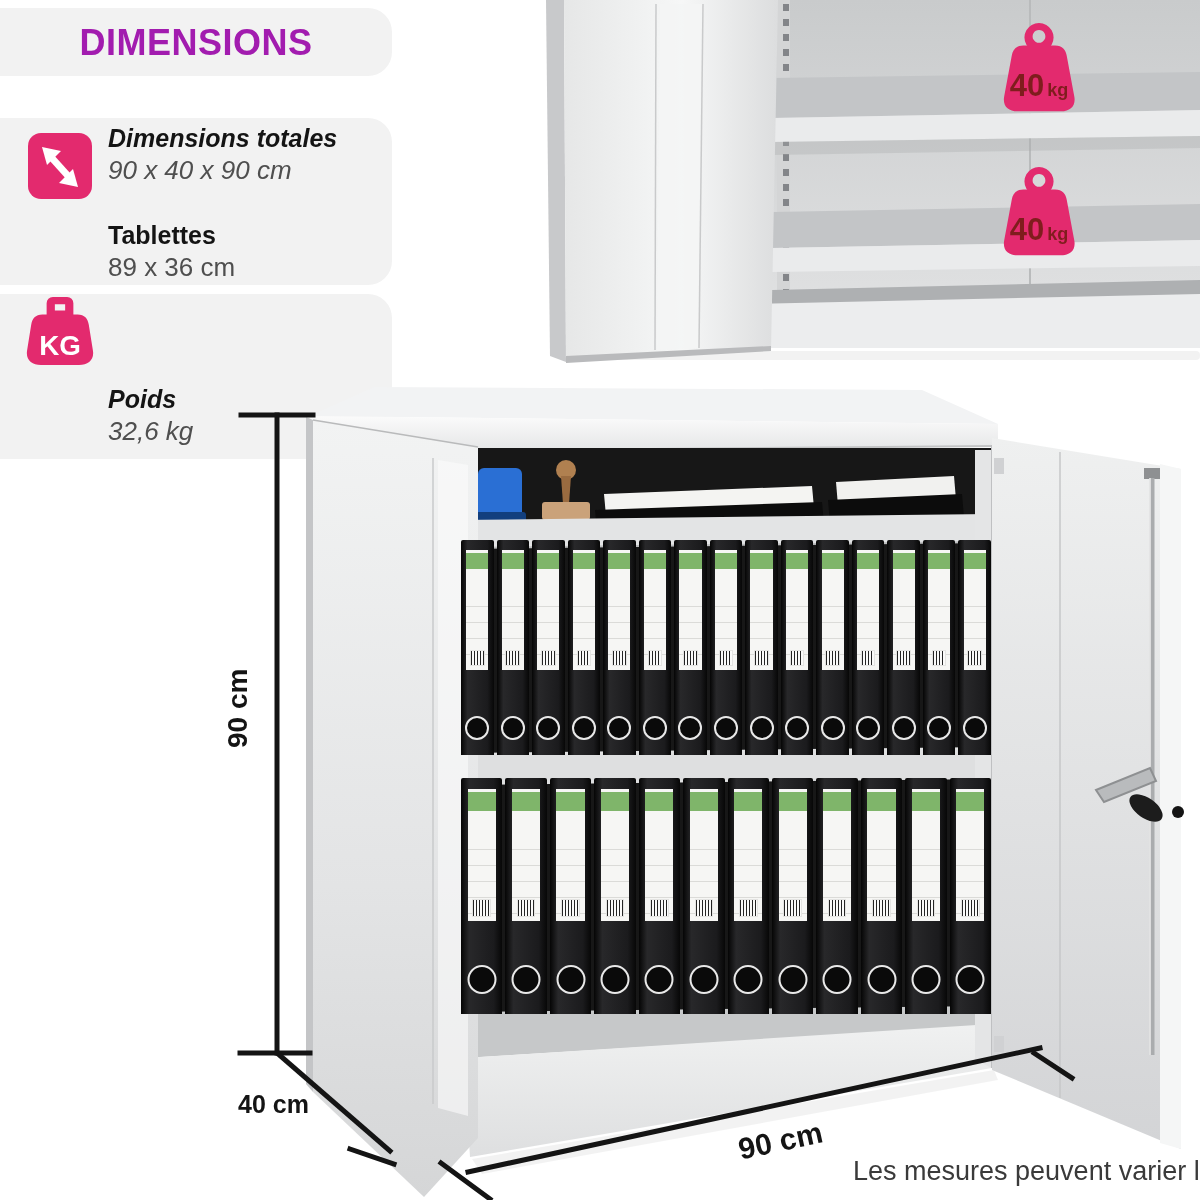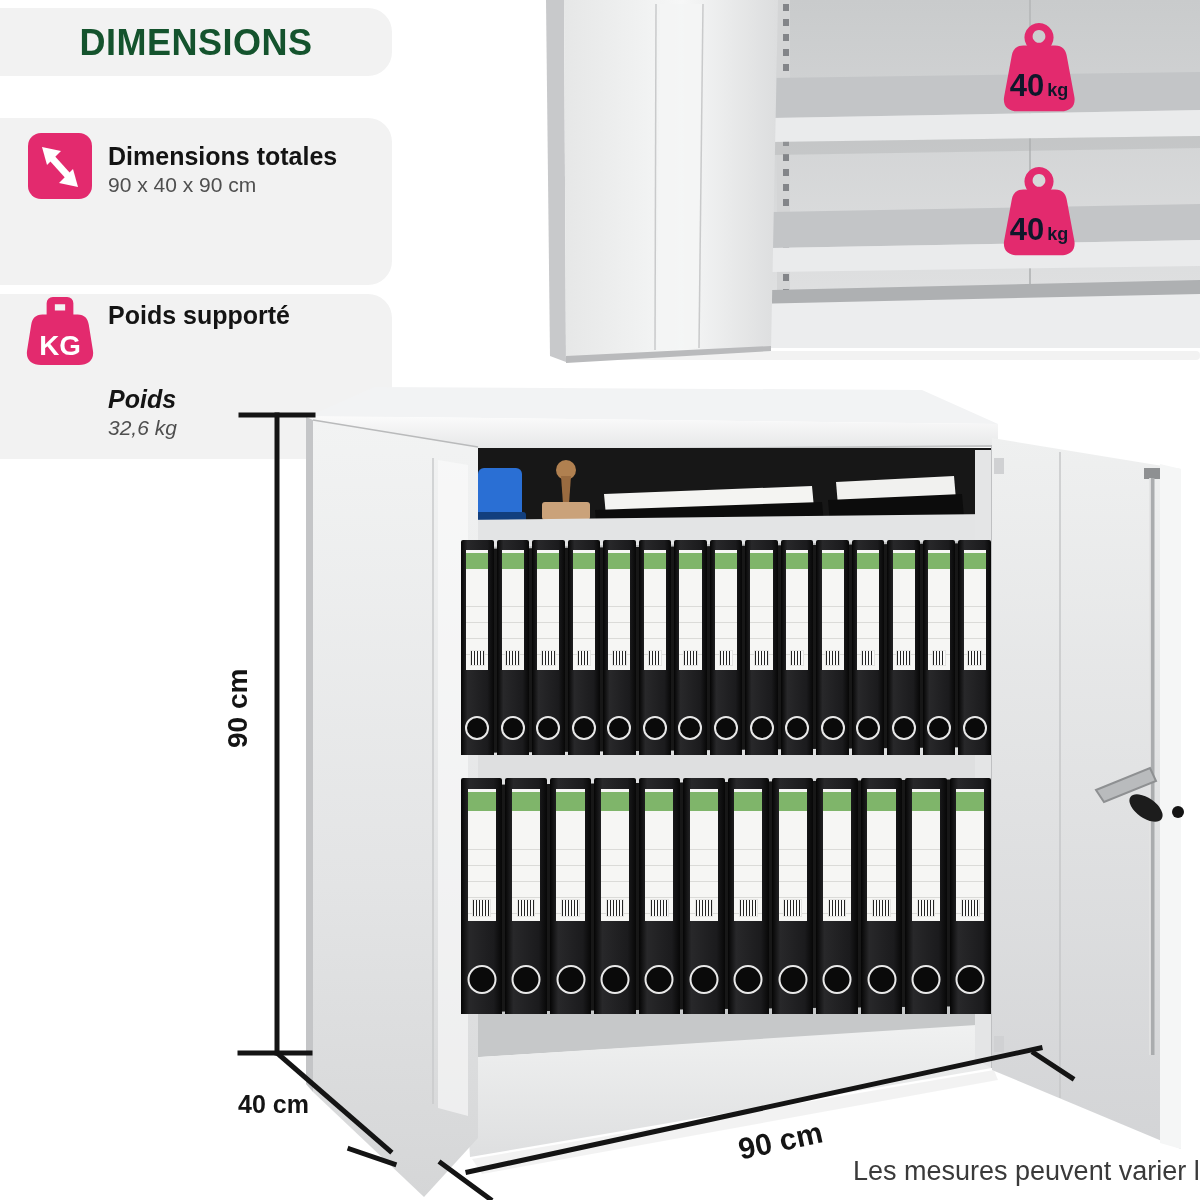--- a/index.html
+++ b/index.html
@@ -4,29 +4,29 @@
 <style>
   html,body{margin:0;padding:0;background:#fff;font-family:"Liberation Sans",sans-serif;}
   .canvas{position:relative;width:1200px;height:1200px;background:#fff;overflow:hidden;margin:0 auto;}
 
   
   .panel-box{position:absolute;left:0;background:var(--panel,#f2f2f2);border-radius:0 24px 24px 0;}
   .title-box{top:8px;width:392px;height:68px;}
   .spec-box-1{top:118px;width:392px;height:167px;}
   .spec-box-2{top:294px;width:392px;height:165px;}
   .page-title{position:absolute;top:22px;left:0;width:392px;text-align:center;
-    font-size:36px;font-weight:800;letter-spacing:.5px;color:#14532d;}
+    font-size:36px;font-weight:800;letter-spacing:.5px;color:#a21caf;}
   .icon-box{position:absolute;width:64px;height:66px;background:var(--accent,#e32a6e);border-radius:13px;
     display:flex;align-items:center;justify-content:center;}
   .icon-arrows{left:28px;top:133px;}
   .icon-kg{left:26px;top:295px;background:transparent;border-radius:0;width:68px;height:72px;}
   .spec-row{position:absolute;left:108px;line-height:1.28;}
   .spec-label{font-size:25px;font-weight:700;color:#141414;}
-  .spec-value{font-size:21px;color:#4f4f4f;}
-  .sr-1{top:140px;} .sr-2{top:219px;} .sr-3{top:299px;} .sr-4{top:383px;font-style:italic;}
+  .spec-value{font-size:26px;color:#4f4f4f;}
+  .sr-1{top:122px;font-style:italic;} .sr-2{top:219px;} .sr-3{top:299px;} .sr-4{top:383px;font-style:italic;}
 
   
   .scene{position:absolute;left:0;top:0;z-index:1;}
   .overlay{position:absolute;left:0;top:0;z-index:4;pointer-events:none;}
   .overlay .dim{stroke:var(--line,#141414);stroke-width:5;fill:none;stroke-linecap:square;}
 
   
   .binder-row{position:absolute;display:flex;gap:3px;z-index:3;}
   .row-top{left:461px;top:540px;width:530px;height:215px;}
   .row-bottom{left:461px;top:778px;width:530px;height:236px;}
@@ -40,21 +40,21 @@
     background:repeating-linear-gradient(90deg,#242424 0 1px,#fbfbfa 1px 3px);border:1px solid #e4e4e2;}
   .binder .ring{position:absolute;left:50%;bottom:7%;width:20px;height:20px;transform:translateX(-50%);
     border-radius:50%;background:#0a0a0a;border:2px solid #e9e9e9;}
   .row-bottom .ring{width:25px;height:25px;bottom:8.5%;}
 
   
   .weight-badge{position:absolute;width:94px;height:96px;z-index:3;}
   .badge-1{left:992px;top:22px;} .badge-2{left:992px;top:166px;}
   .weight-badge svg{position:absolute;inset:0;}
   .weight-badge .shape{fill:var(--accent,#e32a6e);}
-  .badge-text{position:absolute;left:0;right:0;top:48%;text-align:center;color:#0f172a;font-weight:800;}
+  .badge-text{position:absolute;left:0;right:0;top:48%;text-align:center;color:#7f1d1d;font-weight:800;}
   .badge-text .val{font-size:31px;}
   .badge-text .unit{font-size:18px;margin-left:3px;}
 
   
   .dim-label{position:absolute;font-weight:800;color:#141414;z-index:5;white-space:nowrap;}
   .dim-height{left:208px;top:702px;font-size:28px;transform:rotate(-90deg);transform-origin:center;width:60px;text-align:center;}
   .dim-depth{left:238px;top:1090px;font-size:25px;}
   .dim-width{left:738px;top:1124px;font-size:30px;transform:rotate(-12.3deg);}
   .disclaimer{position:absolute;left:853px;top:1156px;font-size:27px;color:#3a3a3a;z-index:5;white-space:nowrap;}
 </style>
@@ -444,21 +444,24 @@
       <path fill="var(--accent,#e32a6e)" fill-rule="evenodd" d="M26 2h14a6 6 0 0 1 6 6v13H20V8a6 6 0 0 1 6-6ZM28 9h10v6H28Z"></path>
       <path fill="var(--accent,#e32a6e)" d="M16 19h34c7 0 10 4 11 10l4 25c1.5 9-4.5 14-13.5 14h-37C5.5 68-.5 63 1 54l4-25c1-6 4-10 11-10Z"></path>
       <text x="33" y="58" text-anchor="middle" font-size="27" font-weight="bold" fill="#ffffff">KG</text>
     </svg>
   </div>
 
   <div class="spec-row sr-1">
     <div class="spec-label">Dimensions totales</div>
     <div class="spec-value">90 x 40 x 90 cm</div>
   </div>
+  <div class="spec-row sr-2">
+    <div class="spec-label">Tablettes</div>
+    <div class="spec-value">89 x 36 cm</div>
+  </div>
   <div class="spec-row sr-3">
-    <div class="spec-label">Poids supporté</div>
   </div>
   <div class="spec-row sr-4">
     <div class="spec-label">Poids</div>
     <div class="spec-value">32,6 kg</div>
   </div>
 
 </div>
 
 </body></html>

